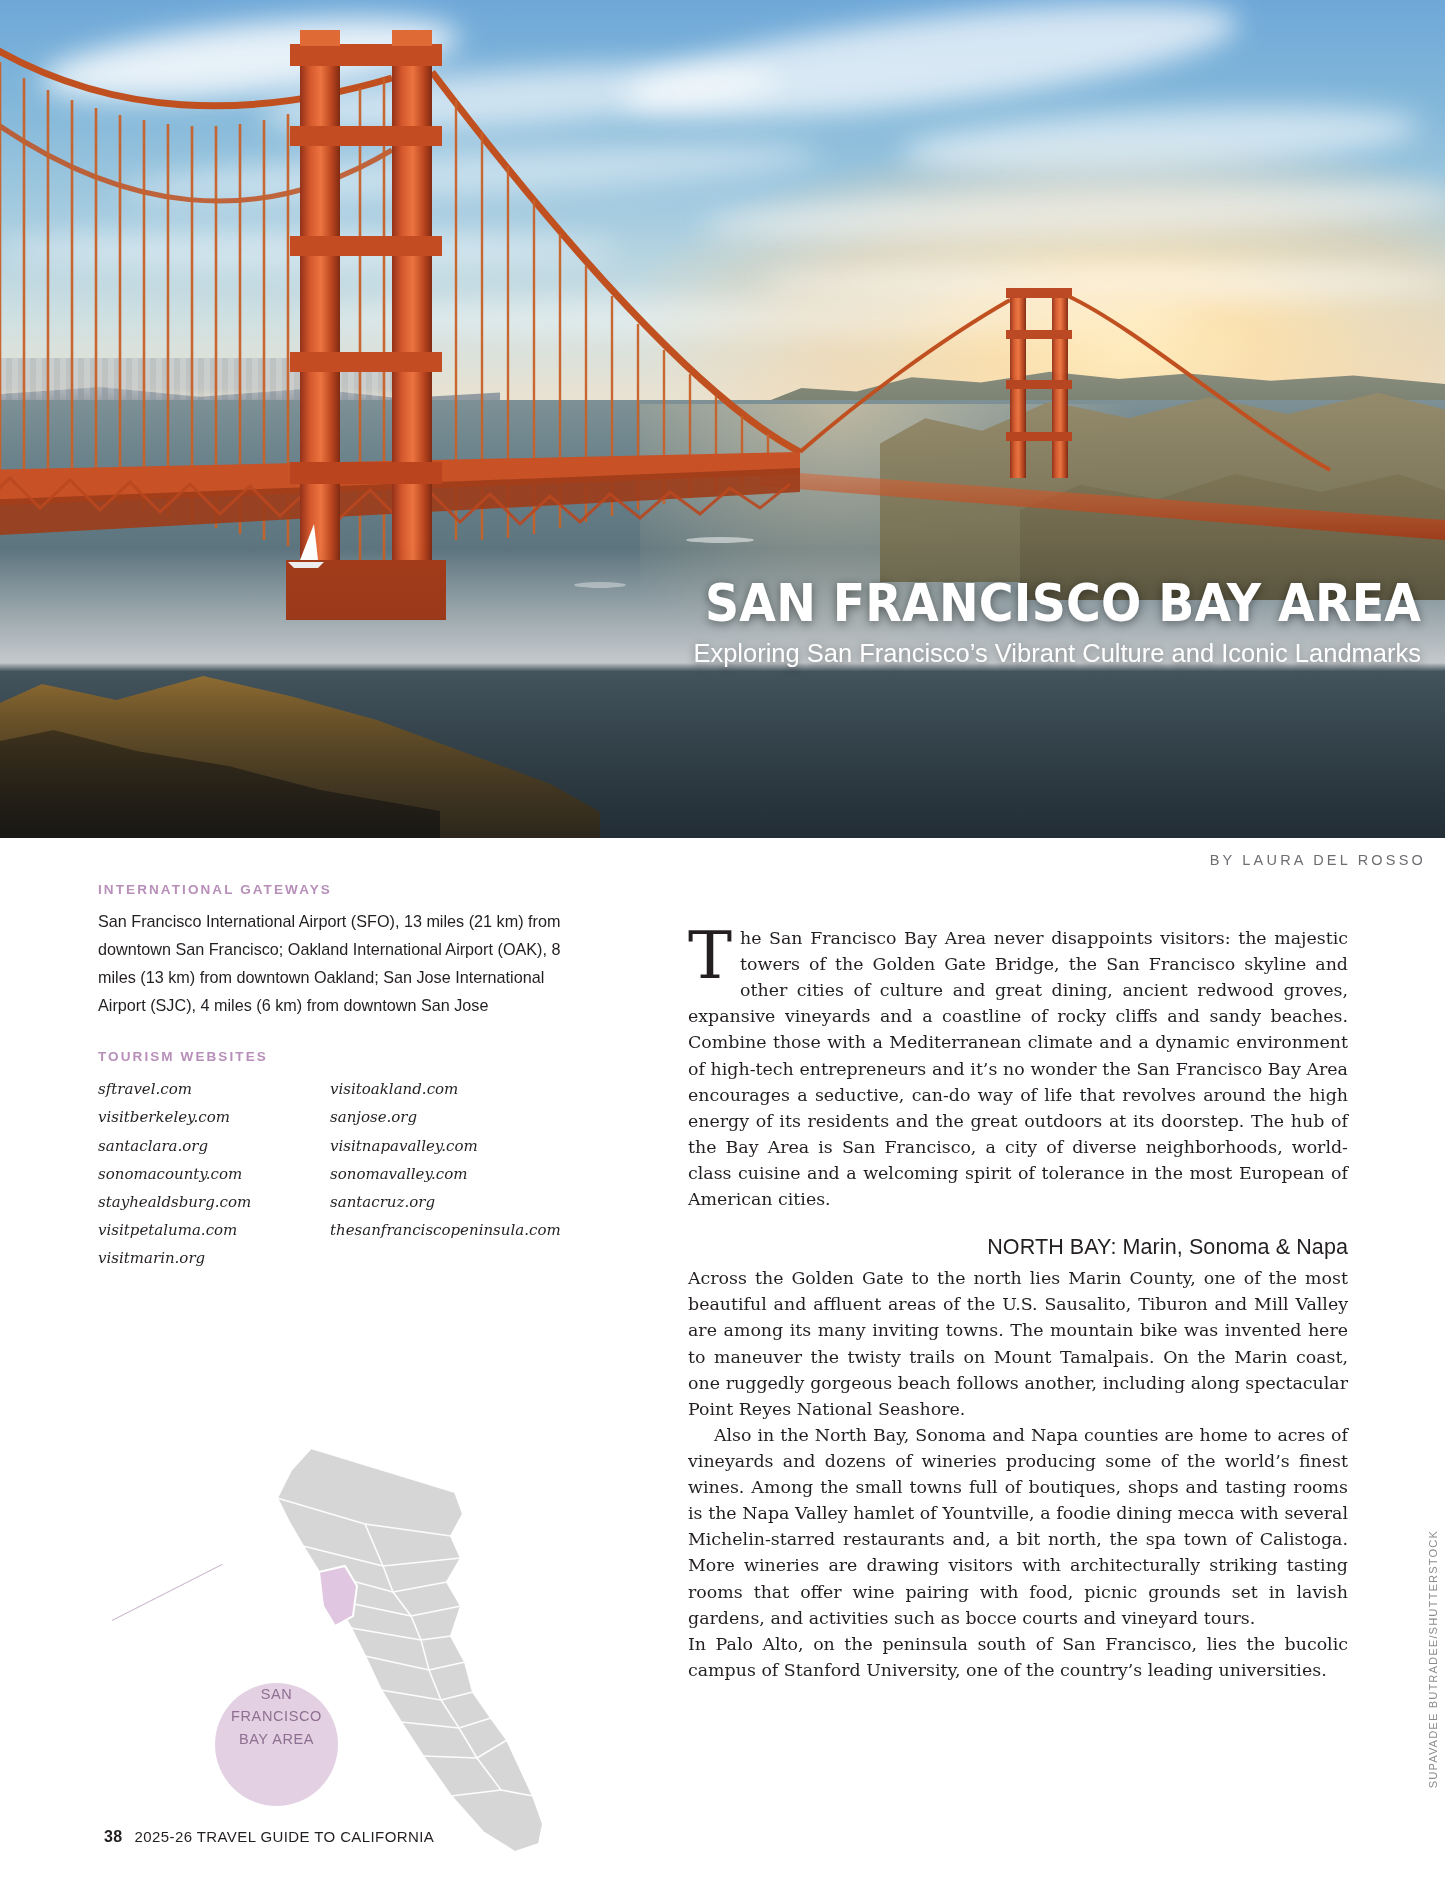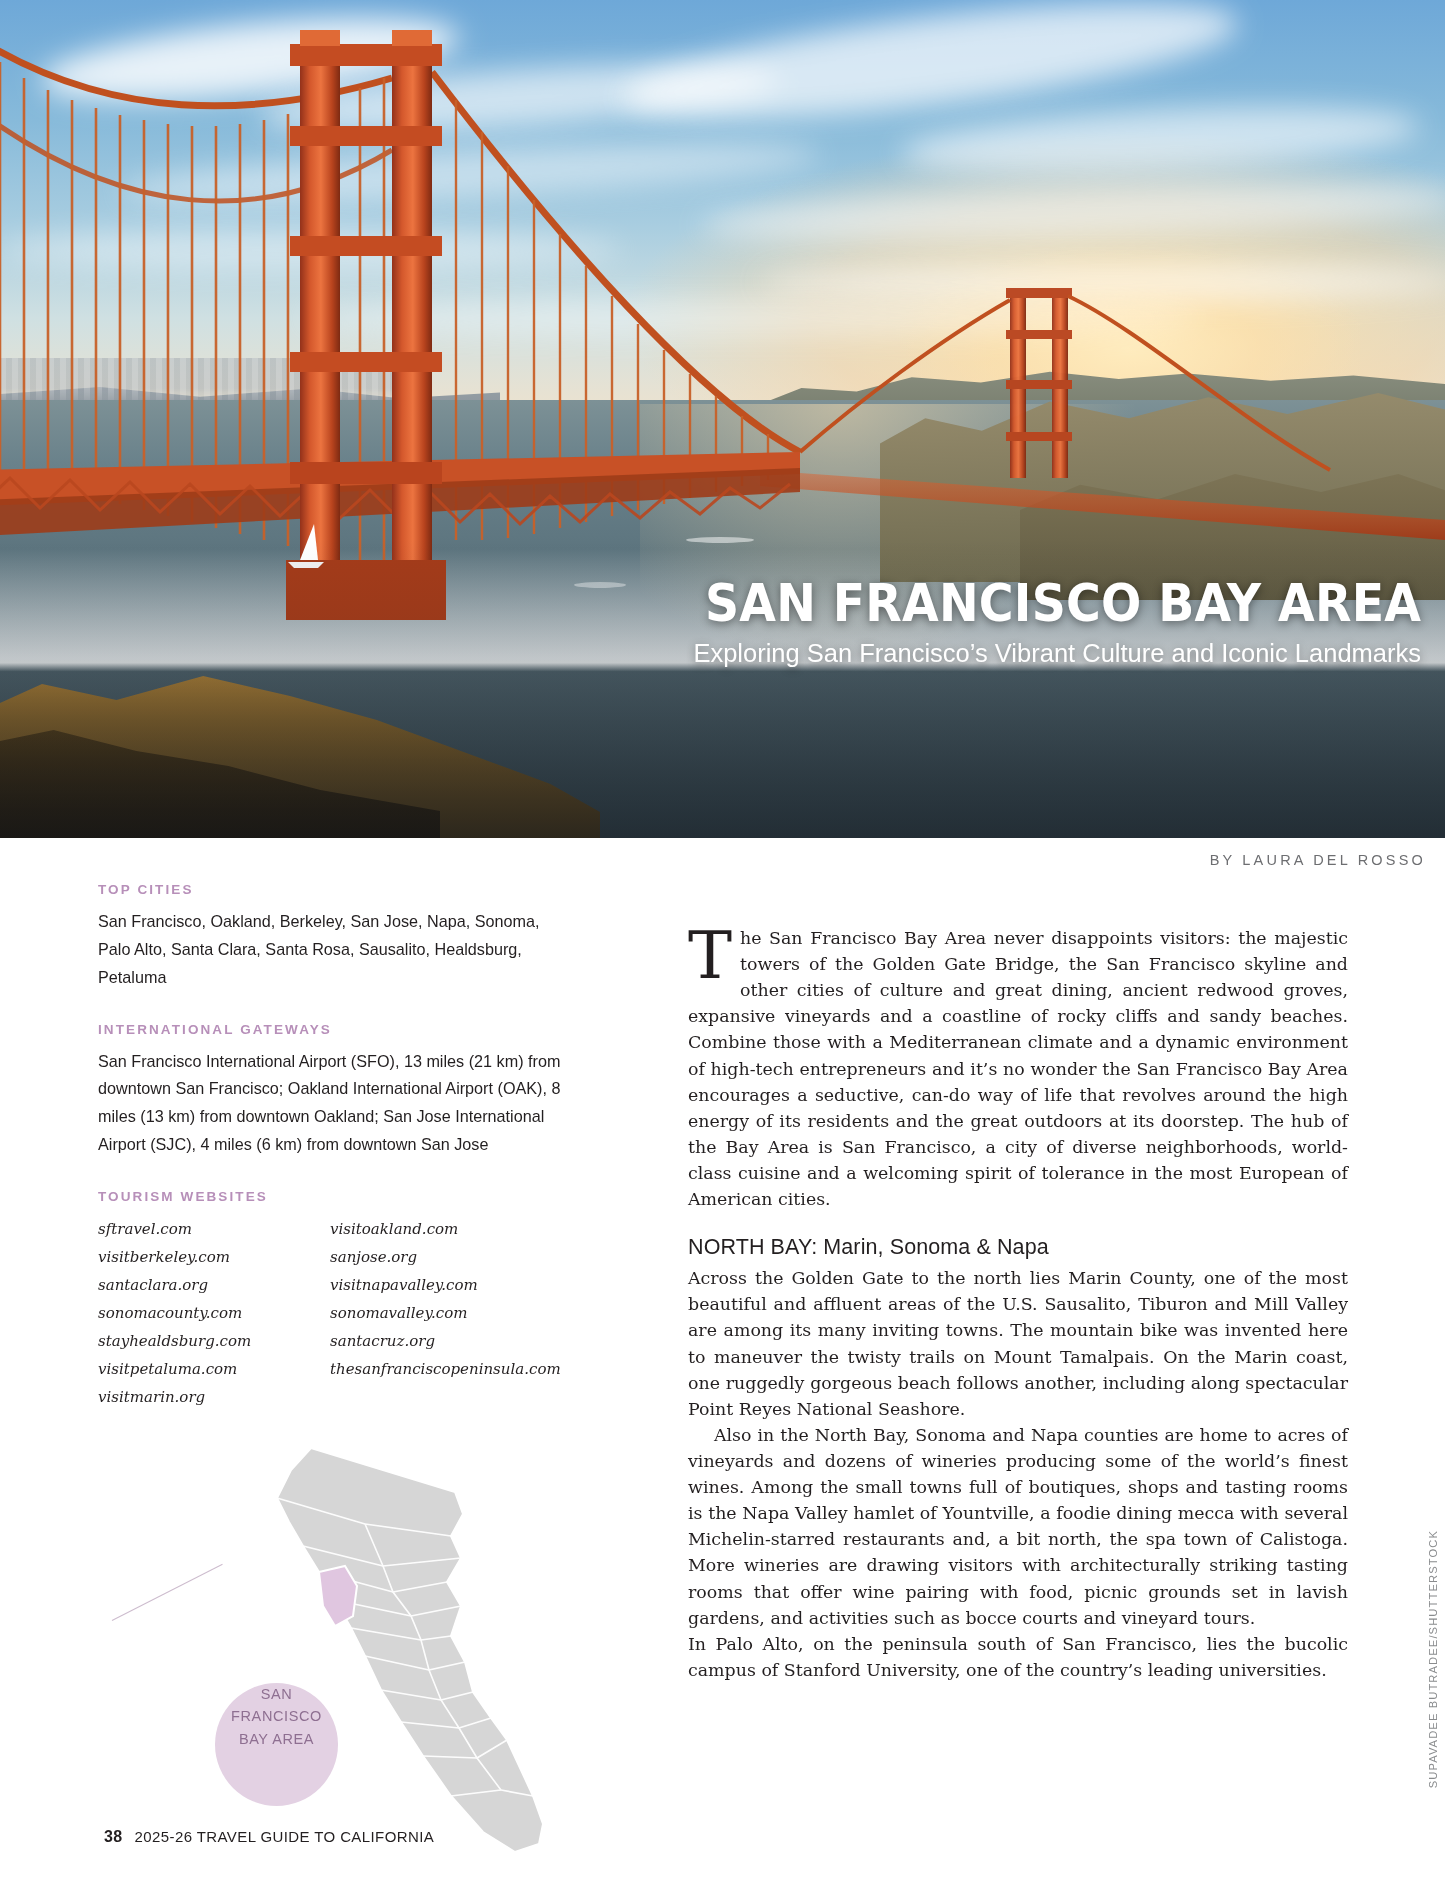--- a/index.html
+++ b/index.html
@@ -237,20 +237,21 @@
     padding: 4px 8px 0 0;
     color: #231f20;
   }
   .sub-head {
     font-family: "Liberation Sans", sans-serif;
     font-size: 21.5px;
     font-weight: 400;
     color: #231f20;
     margin: 23px 0 5px 0;
     letter-spacing: .1px;
+    text-align: right;
   }
   .indent { text-indent: 26px; }
   p.body-serif { margin: 0; }
 
   .credit {
     position: absolute;
     right: 18px;
     top: 1530px;
     font-size: 11.2px;
     letter-spacing: 1.1px;
@@ -405,24 +406,20 @@
   <div class="hero-title-wrap">
     <div class="hero-title">SAN FRANCISCO BAY AREA</div>
     <div class="hero-sub">Exploring San Francisco’s Vibrant Culture and Iconic Landmarks</div>
   </div>
 </div>
 
 <div class="byline">BY LAURA DEL ROSSO</div>
 
 <div class="left-col">
 
-  <div class="block">
-    <div class="sec-head">TOP CITIES</div>
-    <div class="sec-body">San Francisco, Oakland, Berkeley, San Jose, Napa, Sonoma, Palo Alto, Santa Clara, Santa Rosa, Sausalito, Healdsburg, Petaluma</div>
-  </div>
 
   <div class="block">
     <div class="sec-head">INTERNATIONAL GATEWAYS</div>
     <div class="sec-body">San Francisco International Airport (SFO), 13 miles (21 km) from downtown San Francisco; Oakland International Airport (OAK), 8 miles (13 km) from downtown Oakland; San Jose International Airport (SJC), 4 miles (6 km) from downtown San Jose</div>
   </div>
 
   <div class="block">
     <div class="sec-head">TOURISM WEBSITES</div>
     <div class="websites">
       <div>

